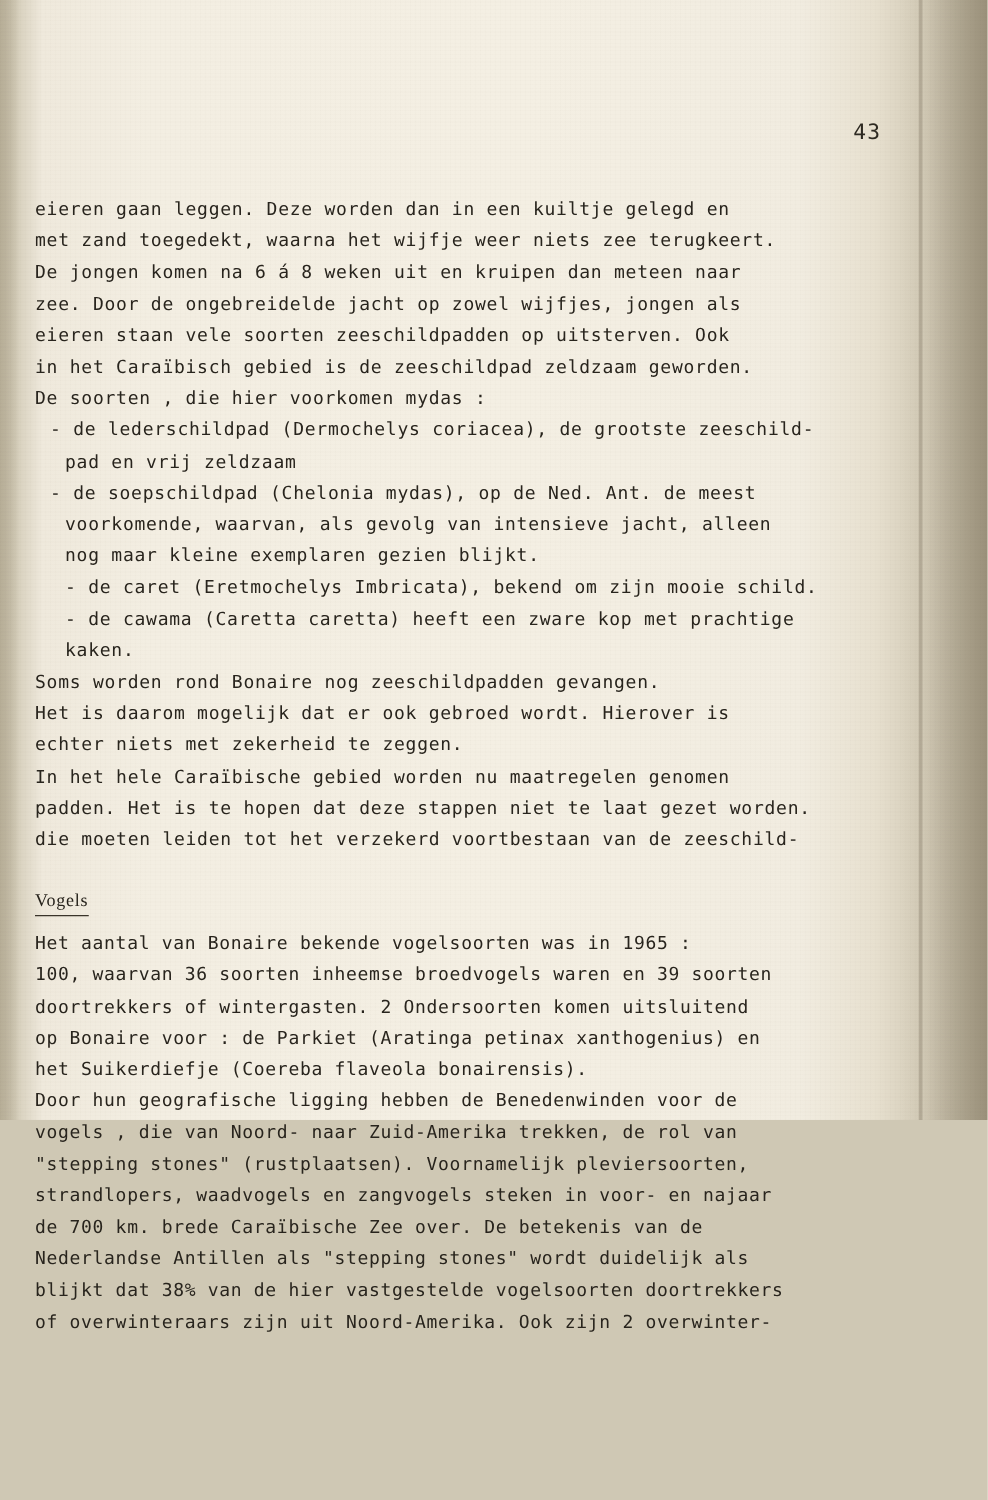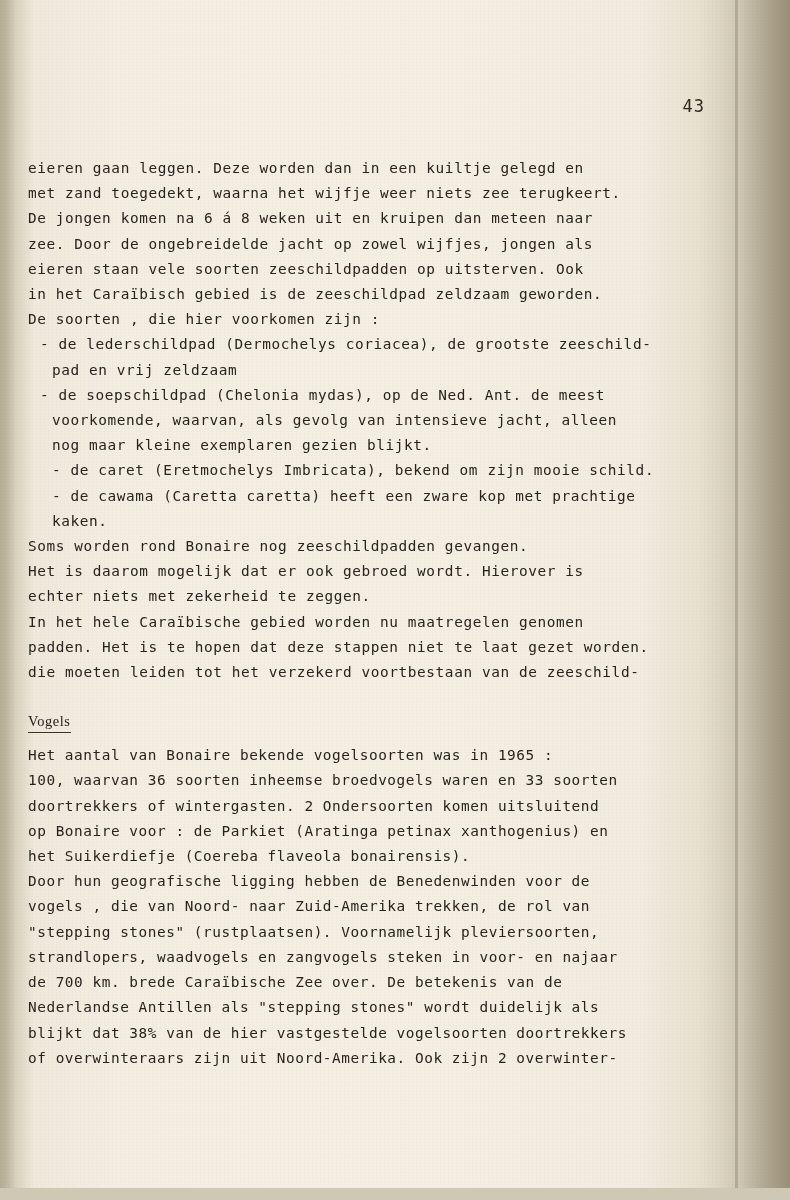--- a/index.html
+++ b/index.html
@@ -9,21 +9,21 @@
   body {
     width: 790px;
     height: 1200px;
     background: #cfc8b4;
     font-family: "DejaVu Sans Mono", monospace;
     overflow: hidden;
   }
   .page {
     position: relative;
     width: 790px;
-    height: 1188px;
+    height: 896px;
     background:
       linear-gradient(90deg,
         #c4bca6 0px, #d7d0bd 14px,
         #efe9dc 34px, #f3eee2 120px,
         #f4efe3 420px, #f1ece0 640px,
         #e7e0cf 700px, #d2cab6 740px,
         #bdb49e 790px);
     box-sizing: border-box;
     padding-left: 20px;
   }
@@ -111,21 +111,21 @@
 
   <div class="content">
 
     <div>
       <div class="line">eieren gaan leggen. Deze worden dan in een kuiltje gelegd en</div>
       <div class="line">met zand toegedekt, waarna het wijfje weer niets zee terugkeert.</div>
       <div class="line">De jongen komen na 6 á 8 weken uit en kruipen dan meteen naar</div>
       <div class="line">zee. Door de ongebreidelde jacht op zowel wijfjes, jongen als</div>
       <div class="line">eieren staan vele soorten zeeschildpadden op uitsterven. Ook</div>
       <div class="line">in het Caraïbisch gebied is de zeeschildpad zeldzaam geworden.</div>
-      <div class="line">De soorten , die hier voorkomen zijn :</div>
+      <div class="line">De soorten , die hier voorkomen mydas :</div>
     </div>
 
     <div>
       <div class="line ind1">- de lederschildpad (Dermochelys coriacea), de grootste zeeschild-</div>
       <div class="line ind2">pad en vrij zeldzaam</div>
       <div class="line ind1">- de soepschildpad (Chelonia mydas), op de Ned. Ant. de meest</div>
       <div class="line ind2">voorkomende, waarvan, als gevolg van intensieve jacht, alleen</div>
       <div class="line ind2">nog maar kleine exemplaren gezien blijkt.</div>
       <div class="line ind2">- de caret (Eretmochelys Imbricata), bekend om zijn mooie schild.</div>
       <div class="line ind2">- de cawama (Caretta caretta) heeft een zware kop met prachtige</div>
@@ -139,21 +139,21 @@
       <div class="line">In het hele Caraïbische gebied worden nu maatregelen genomen</div>
       <div class="line">padden. Het is te hopen dat deze stappen niet te laat gezet worden.</div>
       <div class="line">die moeten leiden tot het verzekerd voortbestaan van de zeeschild-</div>
     </div>
 
     <div class="section-head">Vogels</div>
     <div class="gap"></div>
 
     <div class="block-2">
       <div class="line">Het aantal van Bonaire bekende vogelsoorten was in 1965 :</div>
-      <div class="line">100, waarvan 36 soorten inheemse broedvogels waren en 33 soorten</div>
+      <div class="line">100, waarvan 36 soorten inheemse broedvogels waren en 39 soorten</div>
       <div class="line">doortrekkers of wintergasten. 2 Ondersoorten komen uitsluitend</div>
       <div class="line">op Bonaire voor : de Parkiet (Aratinga petinax xanthogenius) en</div>
       <div class="line">het Suikerdiefje (Coereba flaveola bonairensis).</div>
       <div class="line">Door hun geografische ligging hebben de Benedenwinden voor de</div>
       <div class="line">vogels , die van Noord- naar Zuid-Amerika trekken, de rol van</div>
       <div class="line">"stepping stones" (rustplaatsen). Voornamelijk pleviersoorten,</div>
       <div class="line">strandlopers, waadvogels en zangvogels steken in voor- en najaar</div>
       <div class="line">de 700 km. brede Caraïbische Zee over. De betekenis van de</div>
       <div class="line">Nederlandse Antillen als "stepping stones" wordt duidelijk als</div>
       <div class="line">blijkt dat 38% van de hier vastgestelde vogelsoorten doortrekkers</div>

